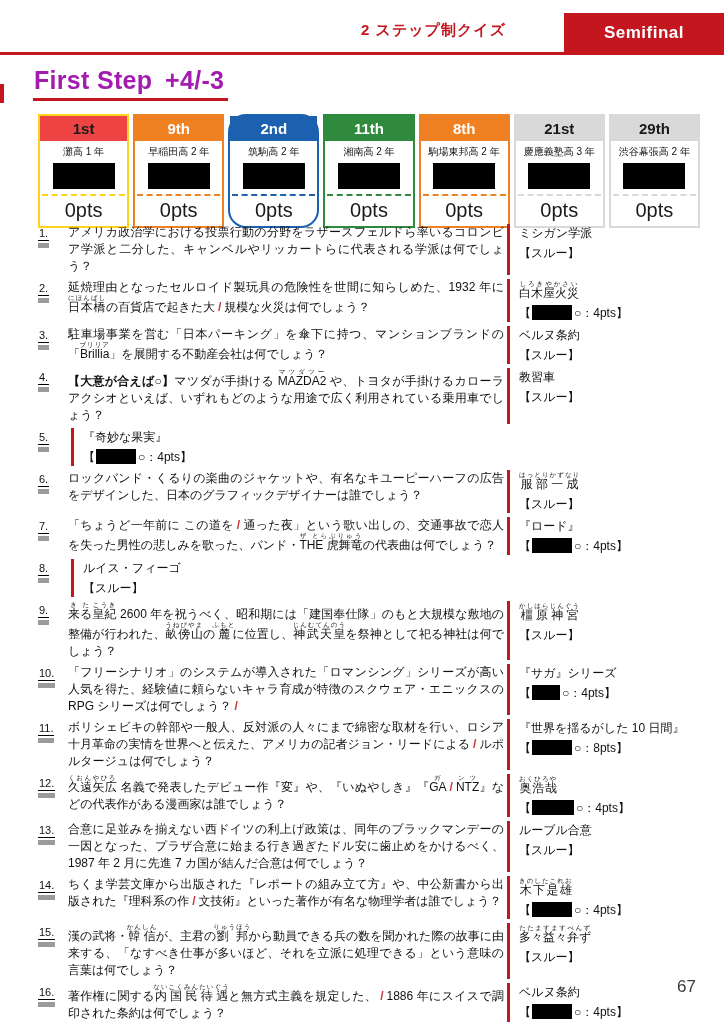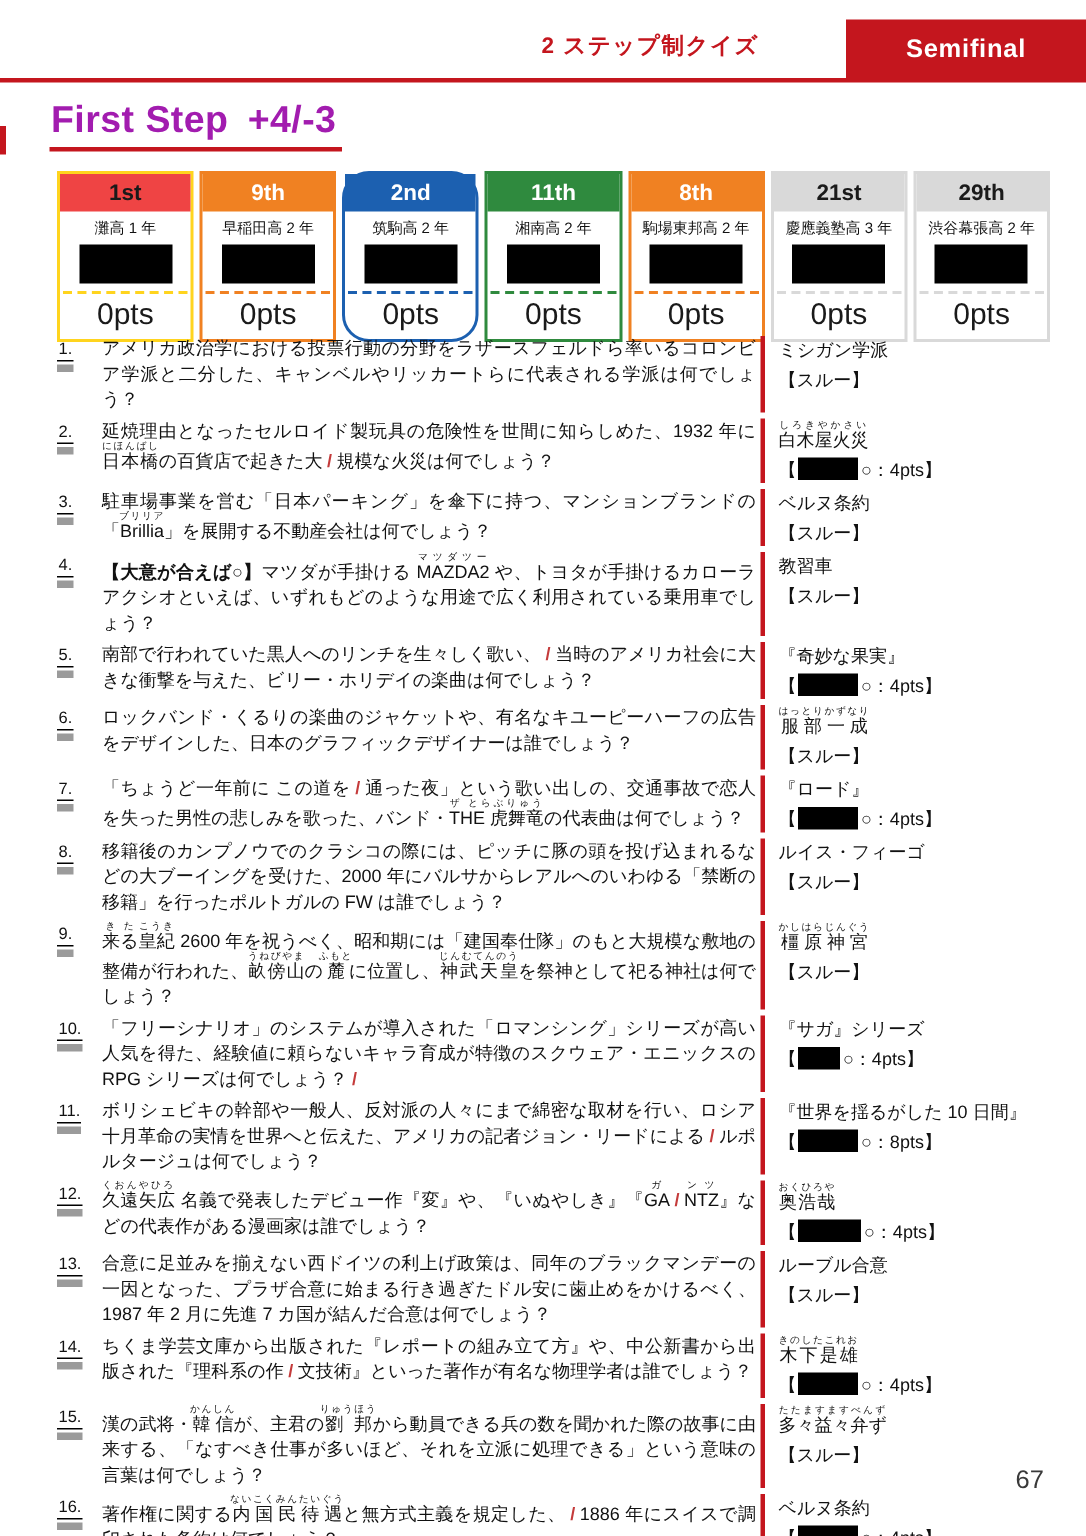--- a/index.html
+++ b/index.html
@@ -143,21 +143,20 @@
     <div class="qrow">
       <div class="qnum-cell"><span class="numwrap"><span class="num">4.</span><span class="numbar"></span></span></div>
       <div class="qtext"><span class="seg-b">【大意が合えば○】</span><span>マツダが手掛ける </span><ruby>MAZDA2<rt>マツダツー</rt></ruby><span> や、トヨタが手掛けるカローラアクシオといえば、いずれもどのような用途で広く利用されている乗用車でしょう？</span></div>
       <div class="qans">
         <div class="ans-name"><span>教習車</span></div>
         <div class="ans-res">【スルー】</div>
       </div>
     </div>
     <div class="qrow">
       <div class="qnum-cell"><span class="numwrap"><span class="num">5.</span><span class="numbar"></span></span></div>
-      <div class="qtext"><span>南部で行われていた黒人へのリンチを生々しく歌い、</span><span class="slash">/</span><span>当時のアメリカ社会に大きな衝撃を与えた、ビリー・ホリデイの楽曲は何でしょう？</span></div>
       <div class="qans">
         <div class="ans-name"><span>『奇妙な果実』</span></div>
         <div class="ans-res"><span>【</span><span class="redact" style="width: 40px;"></span><span>○：4pts】</span></div>
       </div>
     </div>
     <div class="qrow">
       <div class="qnum-cell"><span class="numwrap"><span class="num">6.</span><span class="numbar"></span></span></div>
       <div class="qtext"><span>ロックバンド・くるりの楽曲のジャケットや、有名なキユーピーハーフの広告をデザインした、日本のグラフィックデザイナーは誰でしょう？</span></div>
       <div class="qans">
         <div class="ans-name"><ruby>服部一成<rt>はっとりかずなり</rt></ruby></div>
@@ -167,21 +166,20 @@
     <div class="qrow">
       <div class="qnum-cell"><span class="numwrap"><span class="num">7.</span><span class="numbar"></span></span></div>
       <div class="qtext"><span>「ちょうど一年前に この道を</span><span class="slash">/</span><span>通った夜」という歌い出しの、交通事故で恋人を失った男性の悲しみを歌った、バンド・</span><ruby>THE 虎舞竜<rt>ザ とらぶりゅう</rt></ruby><span>の代表曲は何でしょう？</span></div>
       <div class="qans">
         <div class="ans-name"><span>『ロード』</span></div>
         <div class="ans-res"><span>【</span><span class="redact" style="width: 40px;"></span><span>○：4pts】</span></div>
       </div>
     </div>
     <div class="qrow">
       <div class="qnum-cell"><span class="numwrap"><span class="num">8.</span><span class="numbar"></span></span></div>
-      <div class="qtext"><span>移籍後のカンプノウでのクラシコの際には、ピッチに豚の頭を投げ込まれるなどの大ブーイングを受けた、2000 年にバルサからレアルへのいわゆる「禁断の移籍」を行ったポルトガルの FW は誰でしょう？</span></div>
       <div class="qans">
         <div class="ans-name"><span>ルイス・フィーゴ</span></div>
         <div class="ans-res">【スルー】</div>
       </div>
     </div>
     <div class="qrow">
       <div class="qnum-cell"><span class="numwrap"><span class="num">9.</span><span class="numbar"></span></span></div>
       <div class="qtext"><ruby>来る<rt>きた</rt></ruby><ruby>皇紀<rt>こうき</rt></ruby><span> 2600 年を祝うべく、昭和期には「建国奉仕隊」のもと大規模な敷地の整備が行われた、</span><ruby>畝傍山<rt>うねびやま</rt></ruby><span>の</span><ruby>麓<rt>ふもと</rt></ruby><span>に位置し、</span><ruby>神武天皇<rt>じんむてんのう</rt></ruby><span>を祭神として祀る神社は何でしょう？</span></div>
       <div class="qans">
         <div class="ans-name"><ruby>橿原神宮<rt>かしはらじんぐう</rt></ruby></div>

